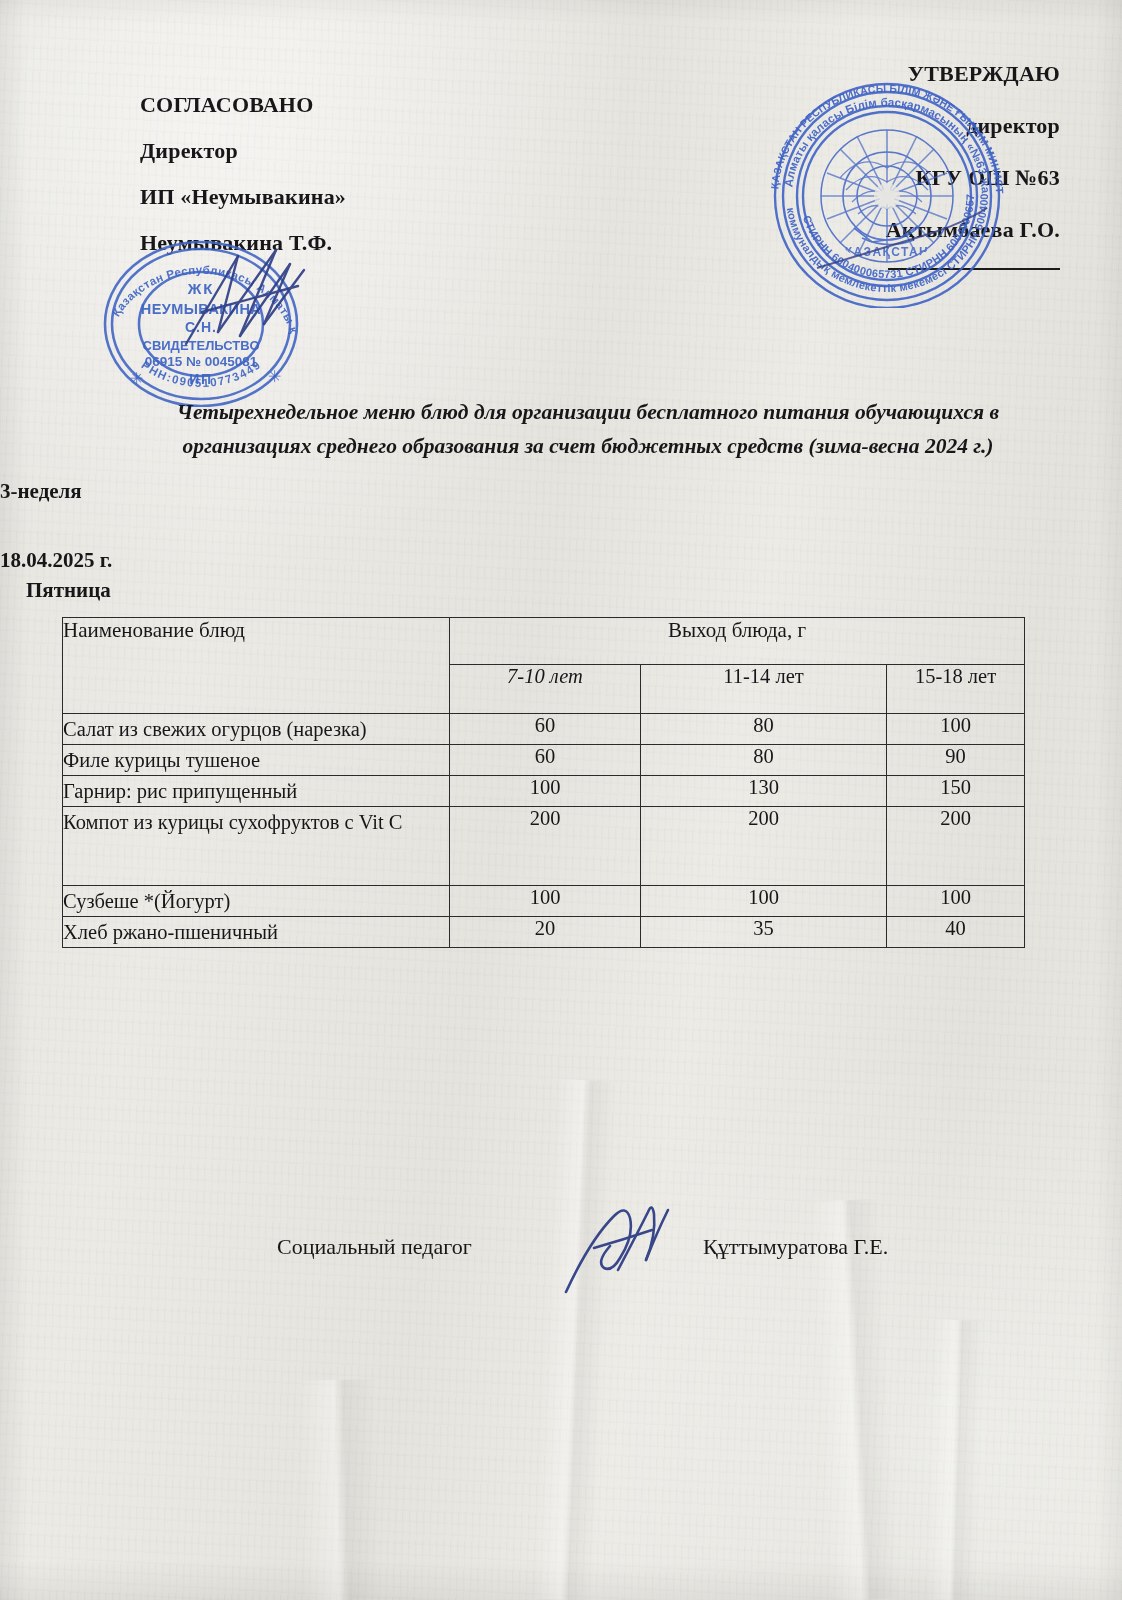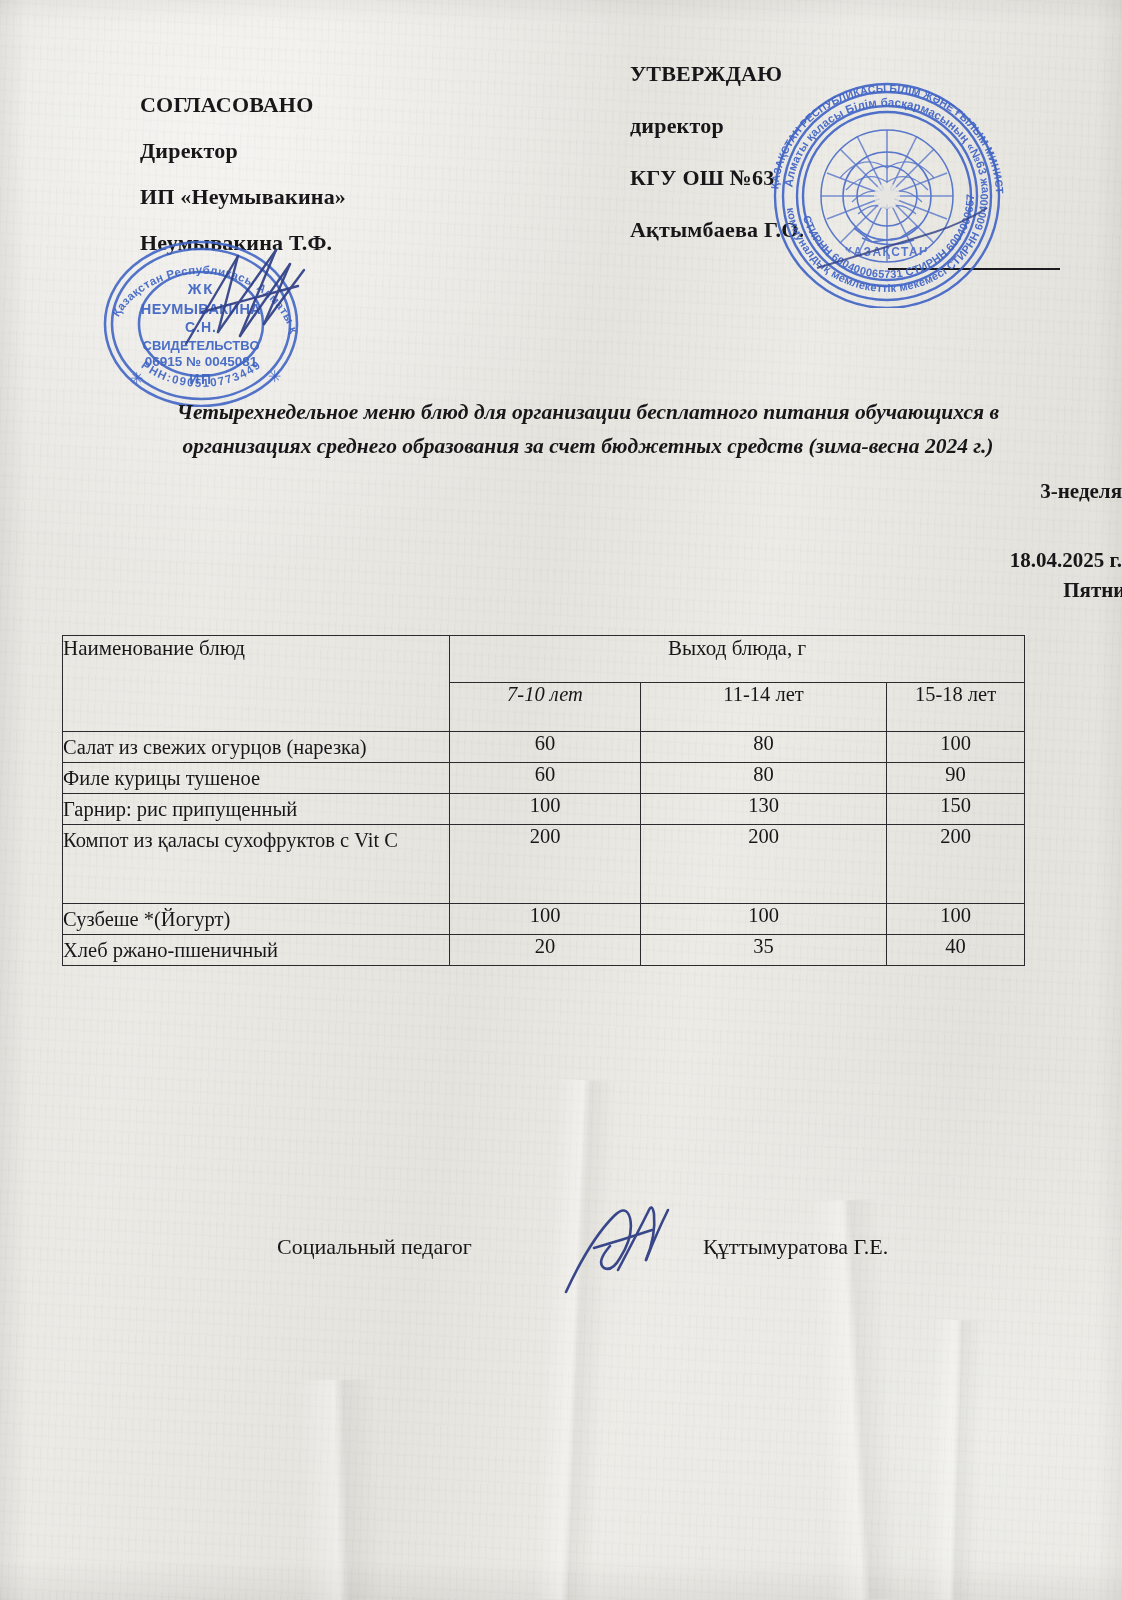--- a/index.html
+++ b/index.html
@@ -54,46 +54,47 @@
   .hdr-left {
     position: absolute; left: 100px; top: 82px; width: 420px;
     font-weight: bold; font-size: 22px; line-height: 46px;
     letter-spacing: .2px;
     margin-left: 40px;
   }
   .hdr-left div { white-space: nowrap; }
 
   .hdr-right {
     position: absolute; right: 62px; top: 48px; width: 430px;
+    text-align: right;
     font-weight: bold; font-size: 22px; line-height: 52px;
     letter-spacing: .2px;
   }
   .hdr-right div { white-space: nowrap; }
   .sig-rule {
     position: absolute; right: 62px; top: 268px; width: 172px;
     border-bottom: 2px solid #1b1b1e;
   }
 
   
   .title {
     position: absolute; left: 118px; top: 395px; width: 940px;
     text-align: center; font-weight: bold; font-size: 21.5px;
     line-height: 34px;
     font-style: italic;
   }
   .subline {
-    position: absolute; width: 1122px; text-align: right;
+    position: absolute; width: 1122px; text-align: left;
     font-weight: bold; font-size: 21px;
   }
   .subline.week { top: 479px; }
   .subline.date { top: 548px; }
   .subline.day  { top: 578px; padding-left: 26px; }
 
   
-  .tbl-wrap { position: absolute; left: 62px; top: 635px; width: 963px; }
+  .tbl-wrap { position: absolute; left: 62px; top: 617px; width: 963px; }
   table.menu {
     width: 100%; border-collapse: collapse;
     font-size: 20.5px;
   }
   table.menu td, table.menu th {
     border: 1.5px solid #2b2b2e;
     padding: 0;
     vertical-align: top;
     font-weight: normal;
   }
@@ -311,21 +312,21 @@
           <td class="qty">80</td>
           <td class="qty">90</td>
         </tr>
         <tr>
           <td class="dish">Гарнир: рис припущенный</td>
           <td class="qty">100</td>
           <td class="qty">130</td>
           <td class="qty">150</td>
         </tr>
         <tr class="tall">
-          <td class="dish" style="max-width:330px">Компот из қаласы сухофруктов с Vit C</td>
+          <td class="dish" style="max-width:330px">Компот из курицы сухофруктов с Vit C</td>
           <td class="qty">200</td>
           <td class="qty">200</td>
           <td class="qty">200</td>
         </tr>
         <tr>
           <td class="dish">Сузбеше *(Йогурт)</td>
           <td class="qty">100</td>
           <td class="qty">100</td>
           <td class="qty">100</td>
         </tr>

